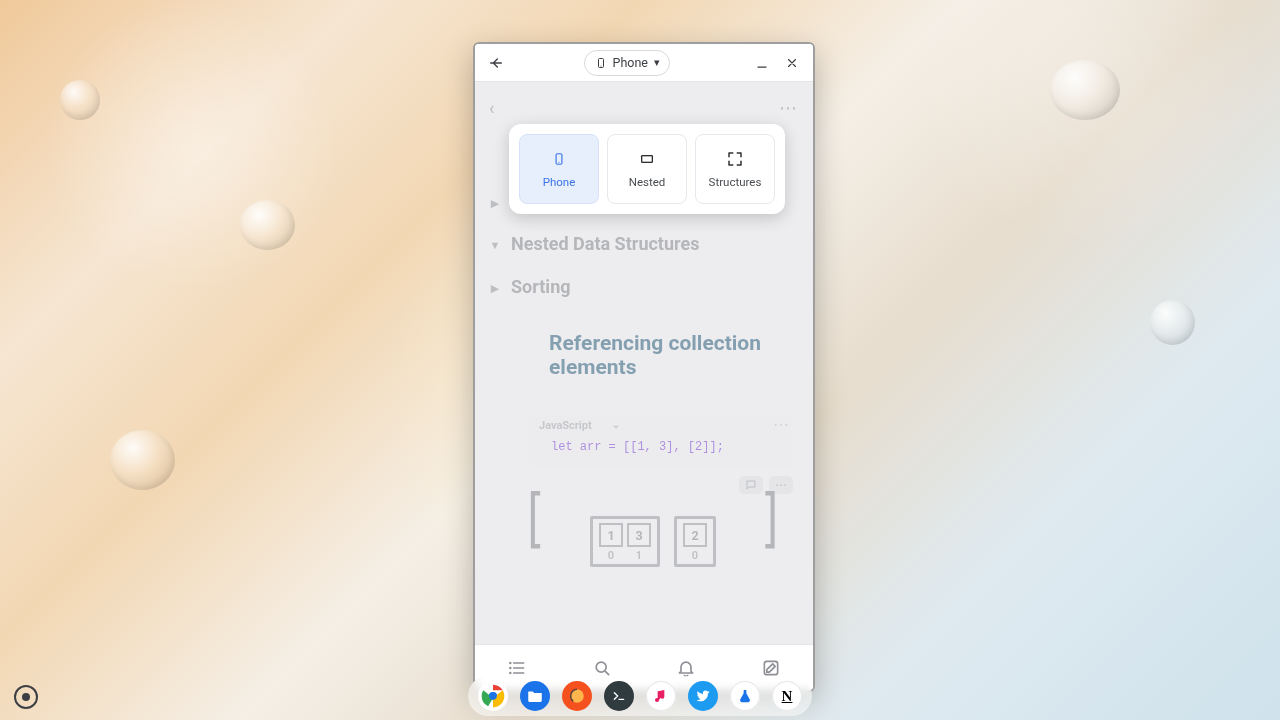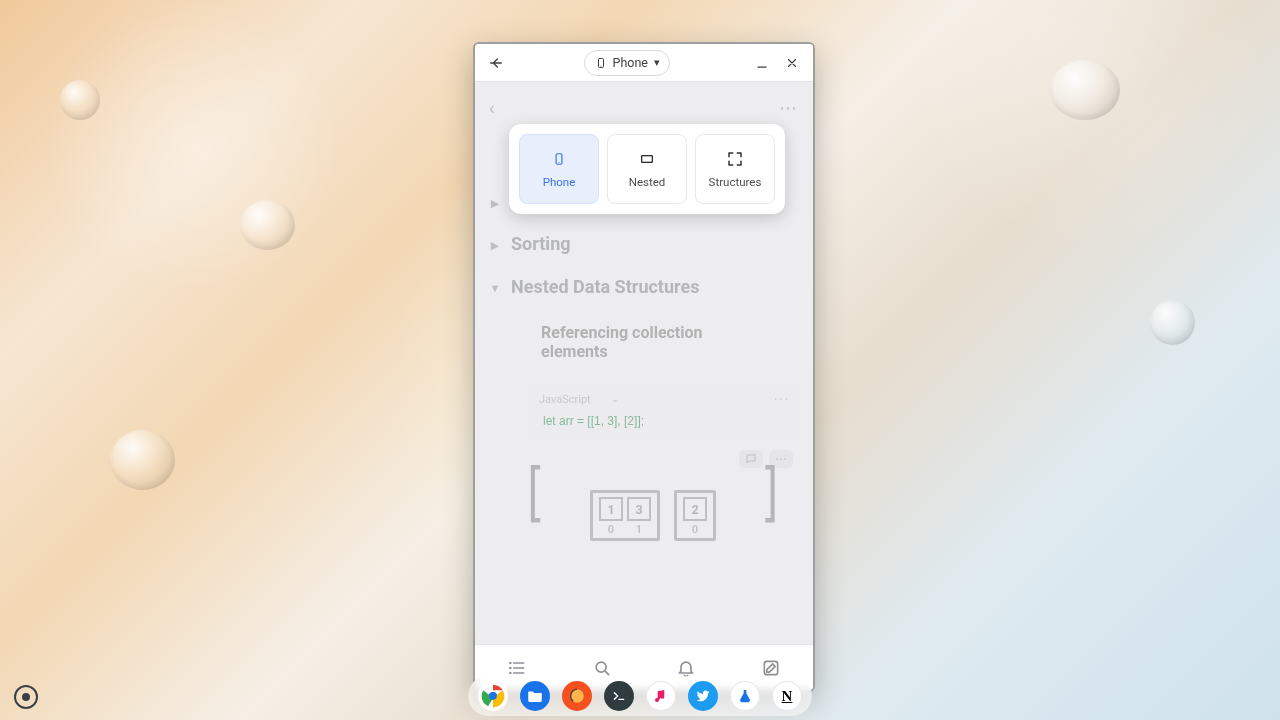--- a/index.html
+++ b/index.html
@@ -55,26 +55,26 @@
 
   .sec-row { display:flex; align-items:center; gap:10px; color:#7a7d82; margin-top:22px; }
   .sec-row .tri { width:12px; text-align:center; color:#8d9096; }
   .sec-row h2 { margin:0; font-size:18px; font-weight:700; color:#7a7d82; }
   .sec-row.open h2 { color:#7a7d82; }
   .sec-row .tri.right::before { content:"\25B6"; font-size:11px; }
   .sec-row .tri.down::before  { content:"\25BC"; font-size:11px; }
 
   .sub-row { display:flex; align-items:flex-start; gap:10px; margin:18px 0 0 22px; color:#7a7d82; }
   .sub-row .tri { width:12px; color:#8d9096; margin-top:4px; }
-  .sub-row h3 { margin:8px; font-size:16px; font-weight:700; color:#737373; max-width:220px; }
+  .sub-row h3 { margin:16px; font-size:21px; font-weight:700; color:#0c4a6e; max-width:220px; }
 
   .code-card { margin:14px 0 0 38px; background:var(--code-bg); border-radius:6px; padding:10px 12px 12px 12px; position:relative; }
-  .code-card .lang { font-size:11px; color:#a2a4aa; display:flex; align-items:flex-start; gap:20px; }
+  .code-card .lang { font-size:11px; color:#a2a4aa; display:flex; align-items:flex-start; gap:20px;font-weight:bold; }
   .code-card .lang .caret { font-size:10px; }
-  .code-card pre { margin:8px 0 0 4px; font-family: Liberation Sans, sans-serif; font-size:12px; color:#15803d; white-space:pre; }
+  .code-card pre { margin:8px 0 0 12px; font-family: Liberation Mono, monospace; font-size:12px; color:#6d28d9; white-space:pre; }
   .code-card .dots { position:absolute; top:6px; right:8px; color:#bfc0c6; font-size:16px; letter-spacing:2px; }
 
   .caption { margin:12px 0 0 38px; font-size:12.5px; color:var(--muted-2); max-width:230px; line-height:1.35; }
 
   
   #diagram { margin:16px 0 0 18px; position:relative; height:130px; }
   .dia-action { position:absolute; top:-6px; right:6px; display:flex; gap:6px; }
   .dia-chip { background:#e4e5e9; color:#8e9096; border-radius:5px; padding:2px 6px; font-size:12px; display:flex; align-items:center; }
   .bigbr { position:absolute; top:4px; font-size:64px; line-height:1; color:#7a7d82; font-family: Consolas, Menlo, monospace; transform:scaleX(.7); }
   .bigbr.left  { left:8px; }
@@ -160,28 +160,28 @@
         <span class="back-chevron">‹</span>
         <span class="title"></span>
         <span class="more">⋯</span>
       </div>
 
       <div class="sec-row" style="margin-top:70px">
         <span class="tri right"></span>
         <h2></h2>
       </div>
 
+      <div class="sec-row open">
+        <span class="tri down"></span>
+        <h2>Nested Data Structures</h2>
+      </div>
+
       <div class="sec-row">
         <span class="tri right"></span>
         <h2>Sorting</h2>
-      </div>
-
-      <div class="sec-row open">
-        <span class="tri down"></span>
-        <h2>Nested Data Structures</h2>
       </div>
 
       <div class="sub-row">
         <span class="tri down"></span>
         <h3>Referencing collection elements</h3>
       </div>
 
       <div class="code-card">
         <div class="lang">
           <span>JavaScript</span>

